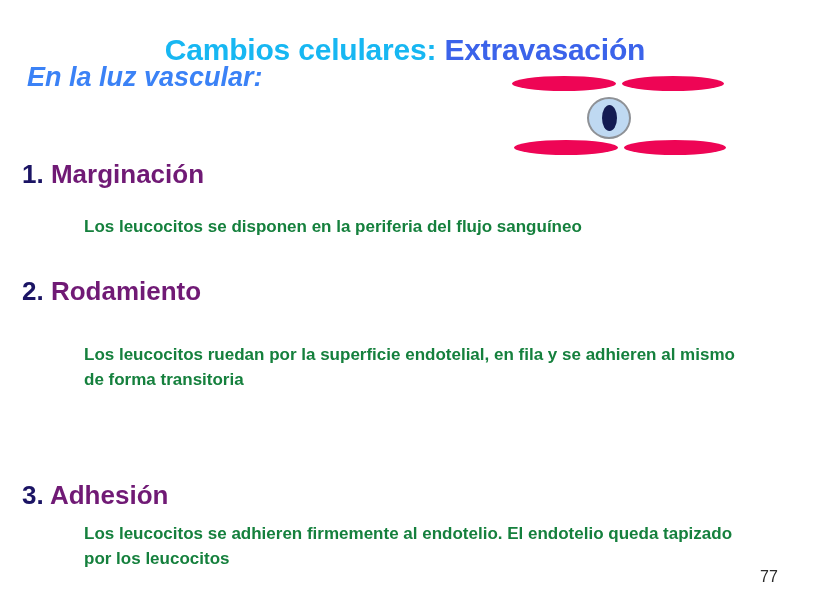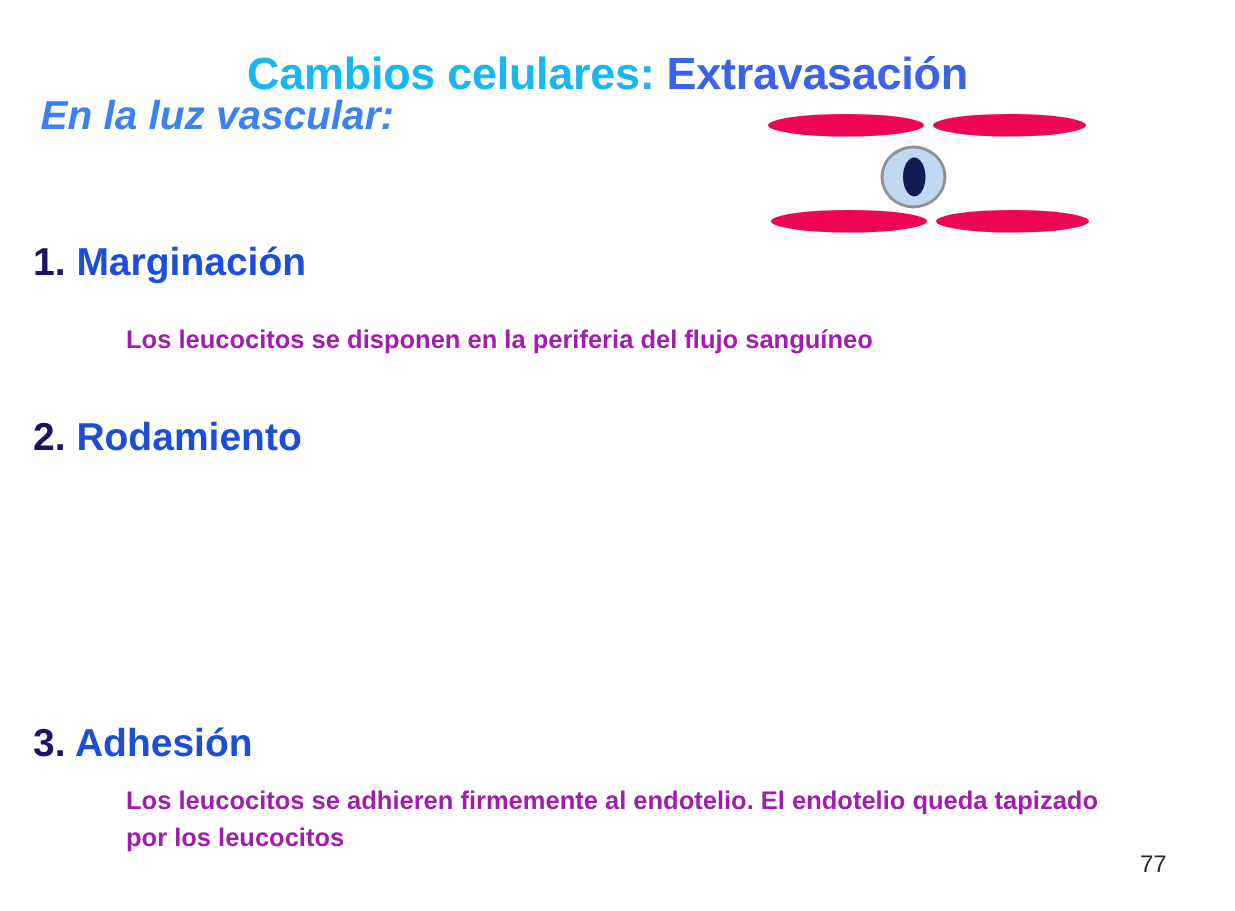--- a/index.html
+++ b/index.html
@@ -93,30 +93,30 @@
 
   
   .step {
     position: absolute;
     left: 22px;
     font-size: 26px;
     font-weight: bold;
     white-space: nowrap;
   }
   .step-num { color: #1B1464; }
-  .step-label { color: #1d4ed8; }
+  .step-label { color: #701a75; }
 
   .step-1 { top: 159px; }
   .step-2 { top: 276px; }
   .step-3 { top: 449px; margin-top: 31px; }
 
   .body-text {
     position: absolute;
     left: 84px;
-    color: #a21caf;
+    color: #15803d;
     font-size: 17px;
     font-weight: bold;
     line-height: 25px;
   }
   .body-1 { top: 214px; width: 700px; }
   .body-2 { top: 342px; width: 672px; }
   .body-3 { top: 521px; width: 680px; }
 
   
   .page-number {
@@ -153,20 +153,21 @@
   <div class="step step-1">
     <span class="step-num">1.</span>
     <span class="step-label">Marginación</span>
   </div>
   <div class="body-text body-1">Los leucocitos se disponen en la periferia del flujo sanguíneo</div>
 
   <div class="step step-2">
     <span class="step-num">2.</span>
     <span class="step-label">Rodamiento</span>
   </div>
+  <div class="body-text body-2">Los leucocitos ruedan por la superficie endotelial, en fila y se adhieren al mismo de forma transitoria</div>
 
   <div class="step step-3">
     <span class="step-num">3.</span>
     <span class="step-label">Adhesión</span>
   </div>
   <div class="body-text body-3">Los leucocitos se adhieren firmemente al endotelio. El endotelio queda tapizado por los leucocitos</div>
 
   <div class="page-number">77</div>
 
 </div>

